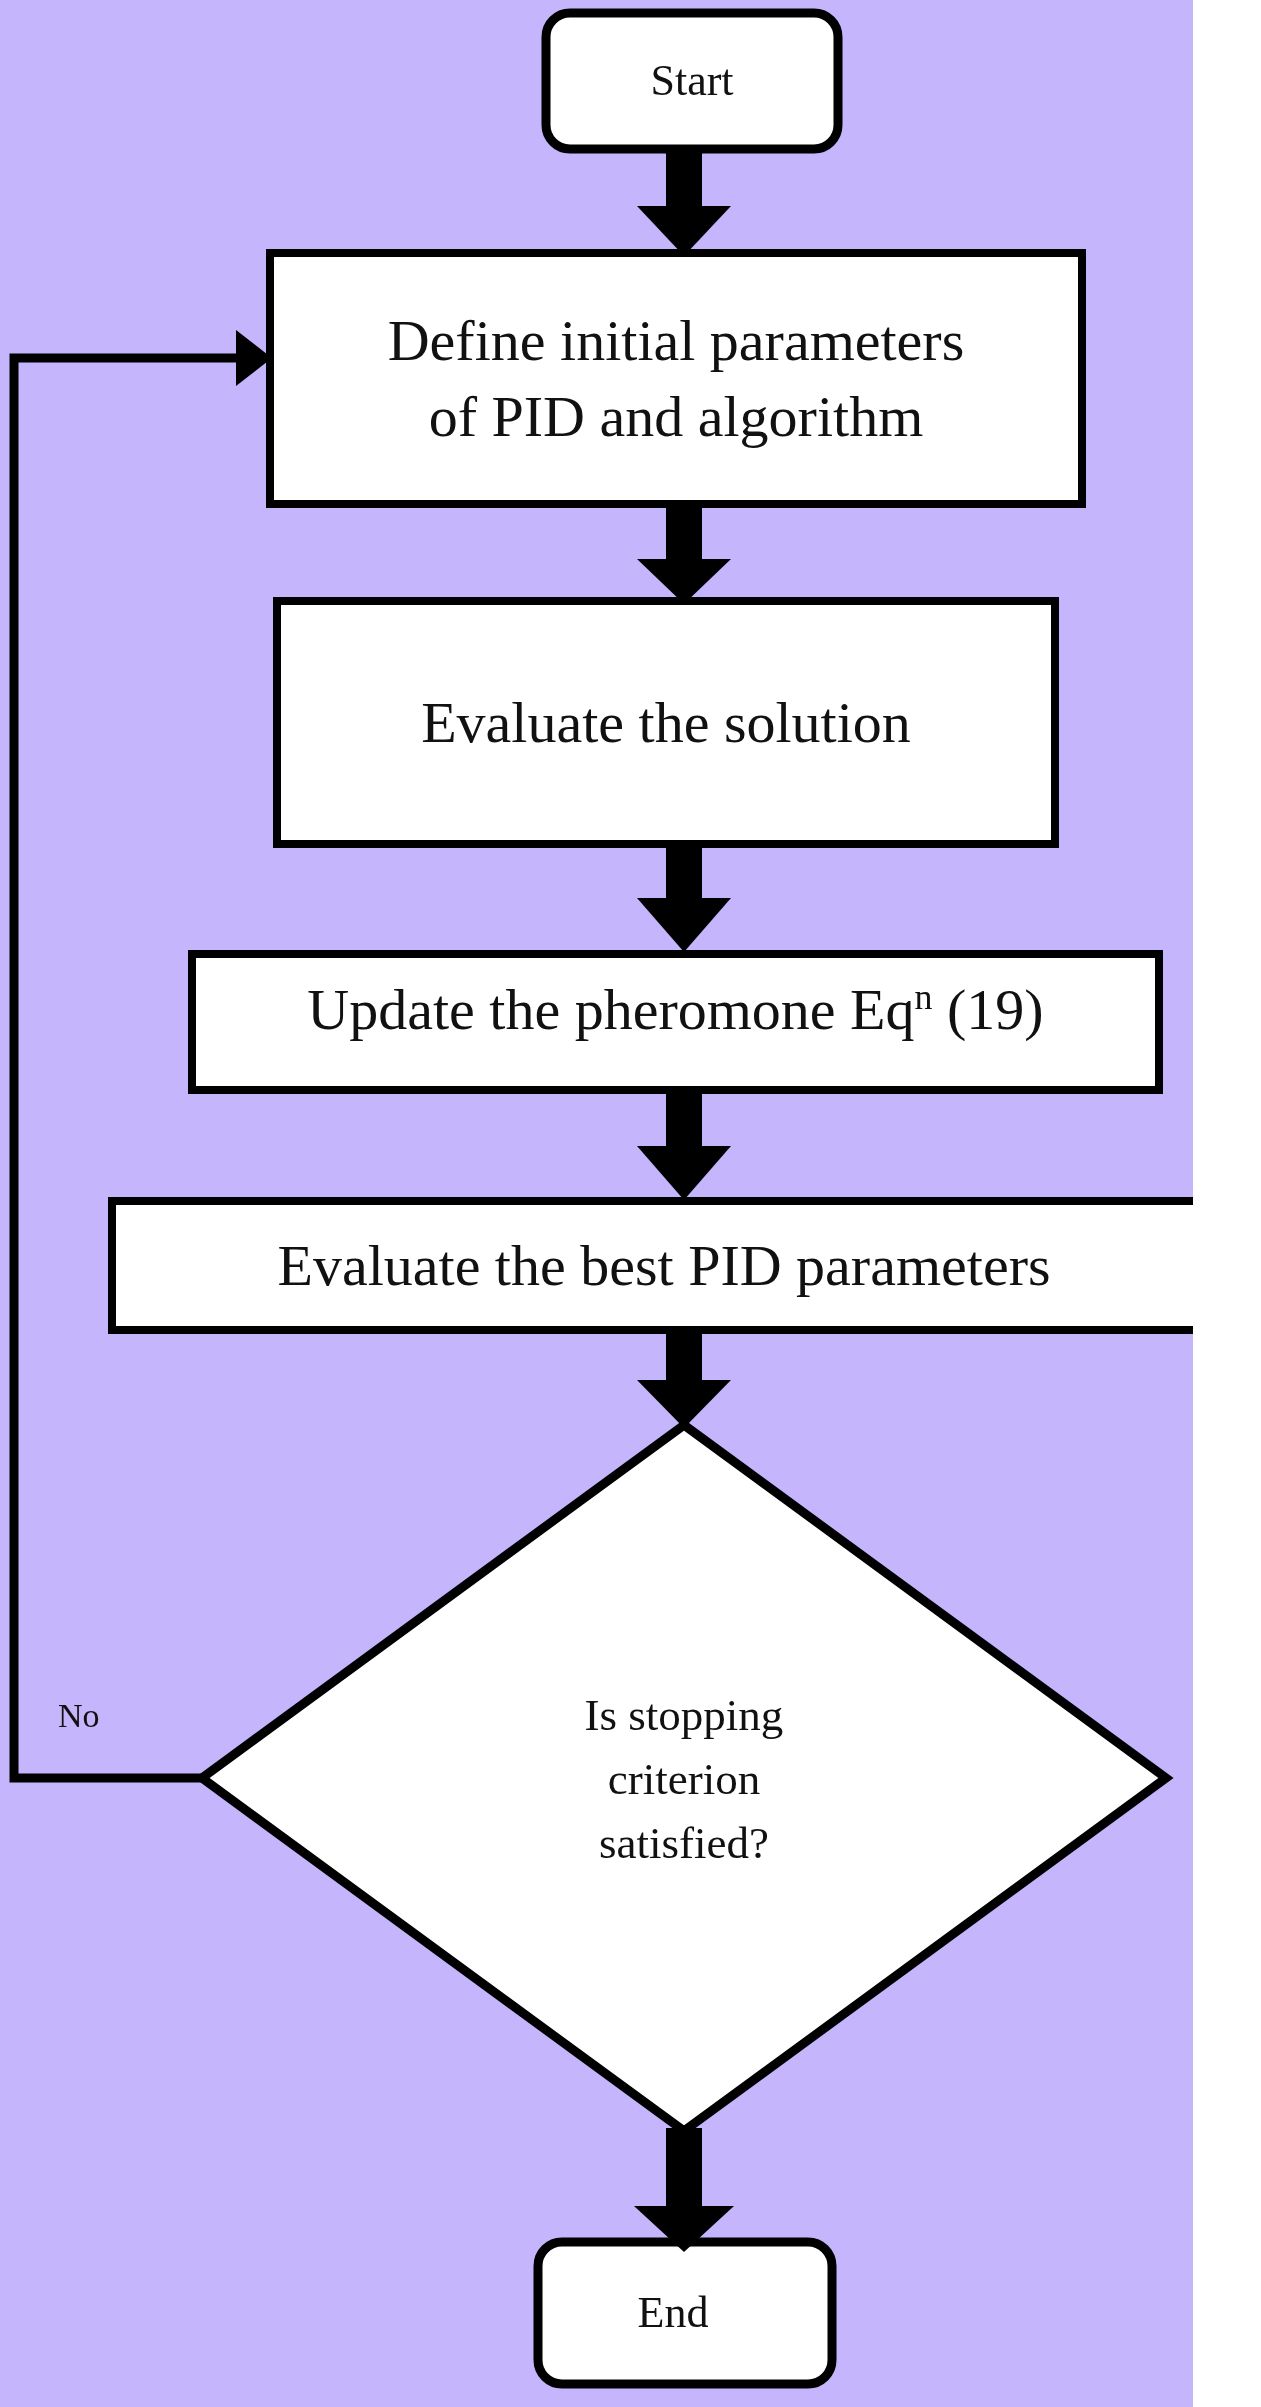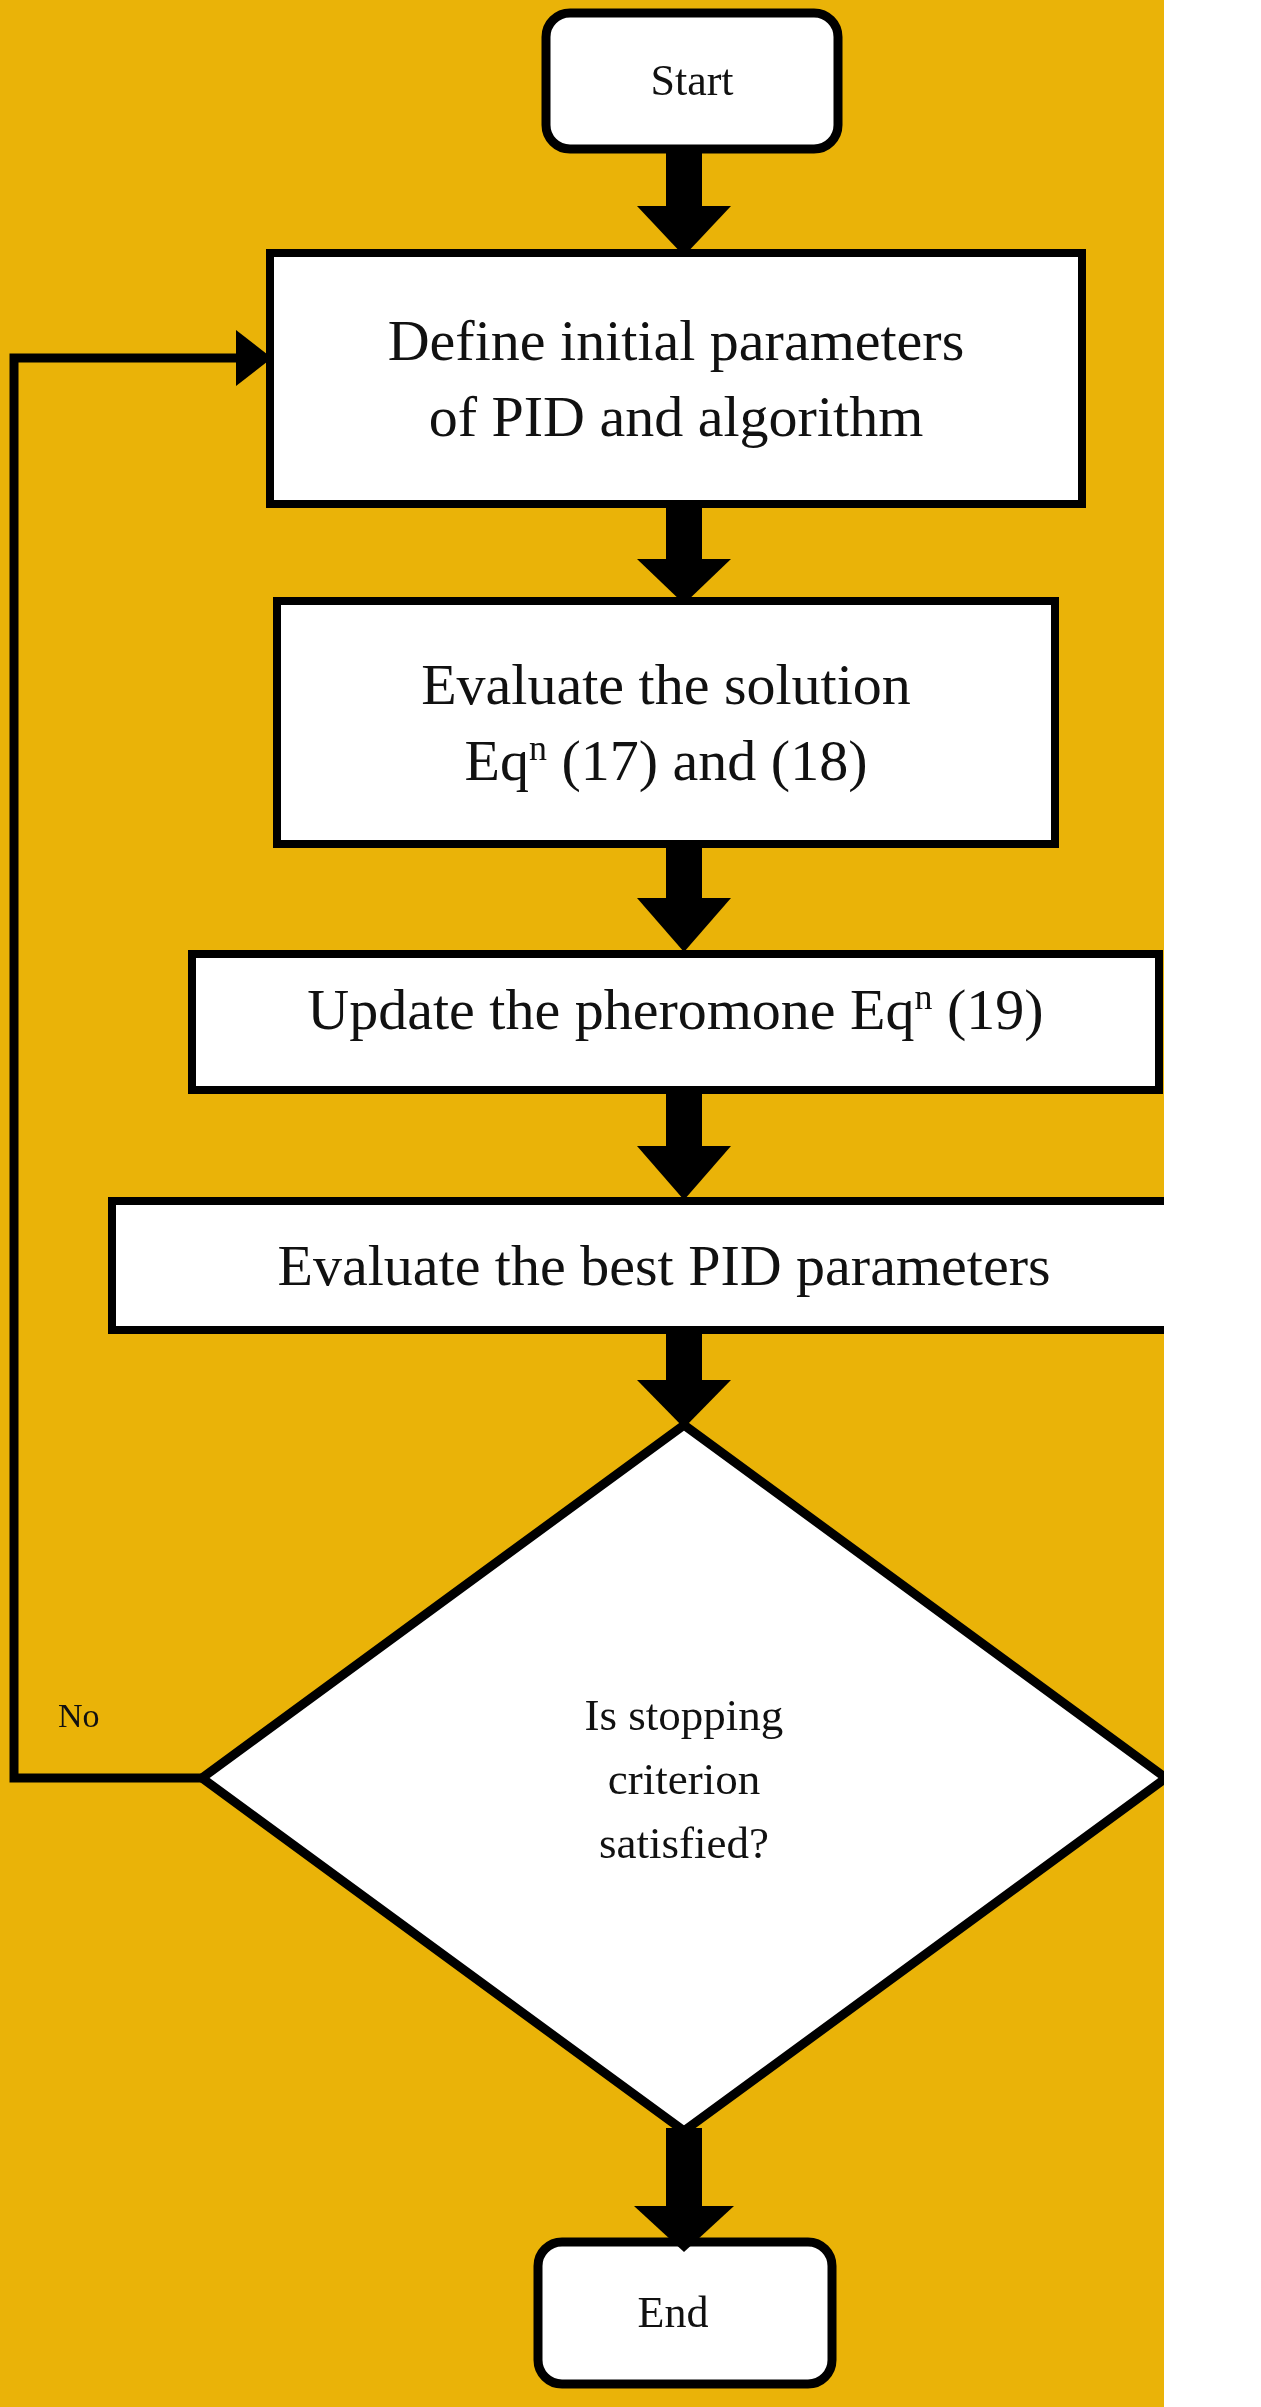--- a/index.html
+++ b/index.html
@@ -4,23 +4,24 @@
 <style>
   html, body {
     margin: 0;
     padding: 0;
     background: #ffffff;
   }
   #canvas {
     position: relative;
     width: 1164px;
     height: 2407px;
-    background: #eab308;
+    background: #c4b5fd;
     overflow: hidden;
     font-family: "Liberation Serif", "DejaVu Serif", serif;
+    padding-left: 29px;
   }
   #flow-svg {
     position: absolute;
     left: 0;
     top: 0;
     width: 1261px;
     height: 2407px;
   }
   .node-label {
     position: absolute;
@@ -101,21 +102,20 @@
     <span class="line">Start</span>
   </div>
 
   <div class="node-label process-text" style="left:270px; top:253px; width:812px; height:251px;">
     <span class="line">Define initial parameters</span>
     <span class="line">of PID and algorithm</span>
   </div>
 
   <div class="node-label process-text" style="left:277px; top:601px; width:778px; height:243px;">
     <span class="line">Evaluate the solution</span>
-    <span class="line"><span>Eq</span><sup class="eqn">n</sup><span> (17) and (18)</span></span>
   </div>
 
   <div class="node-label process-text" style="left:192px; top:942px; width:967px; height:136px;">
     <span class="line"><span>Update the pheromone Eq</span><sup class="eqn">n</sup><span> (19)</span></span>
   </div>
 
   <div class="node-label process-text" style="left:112px; top:1201px; width:1104px; height:129px;">
     <span class="line">Evaluate the best PID parameters</span>
   </div>
 

